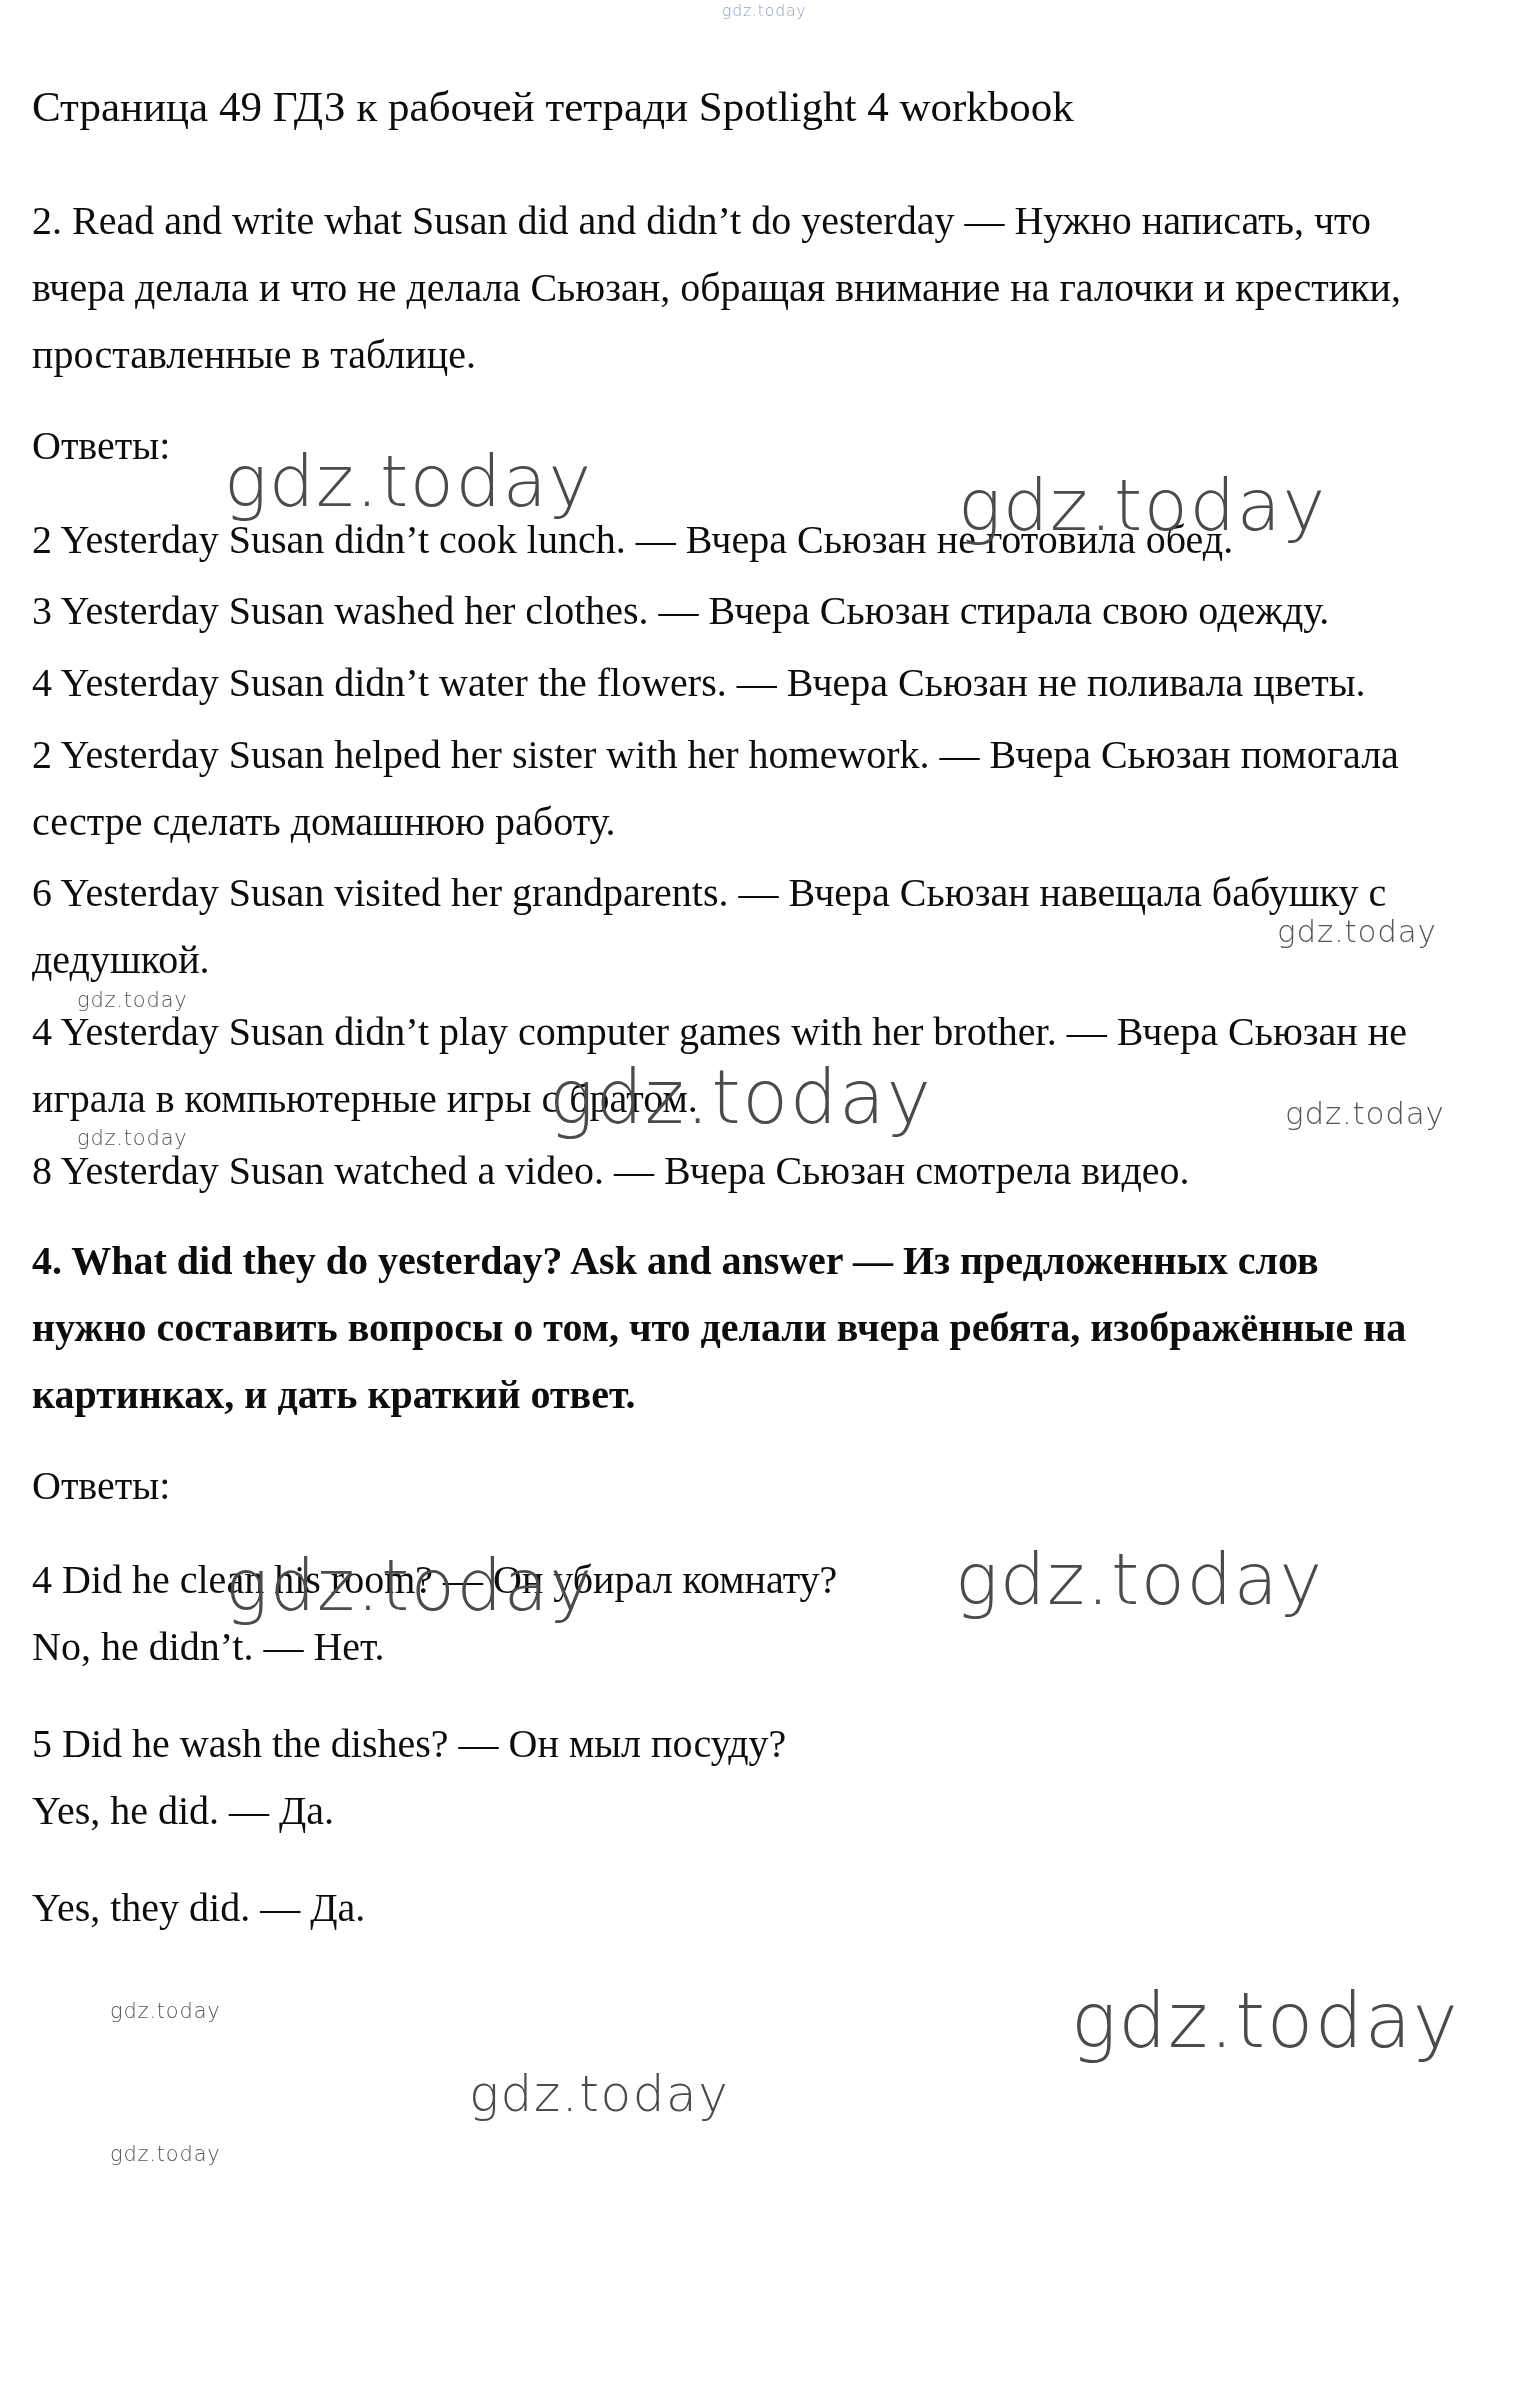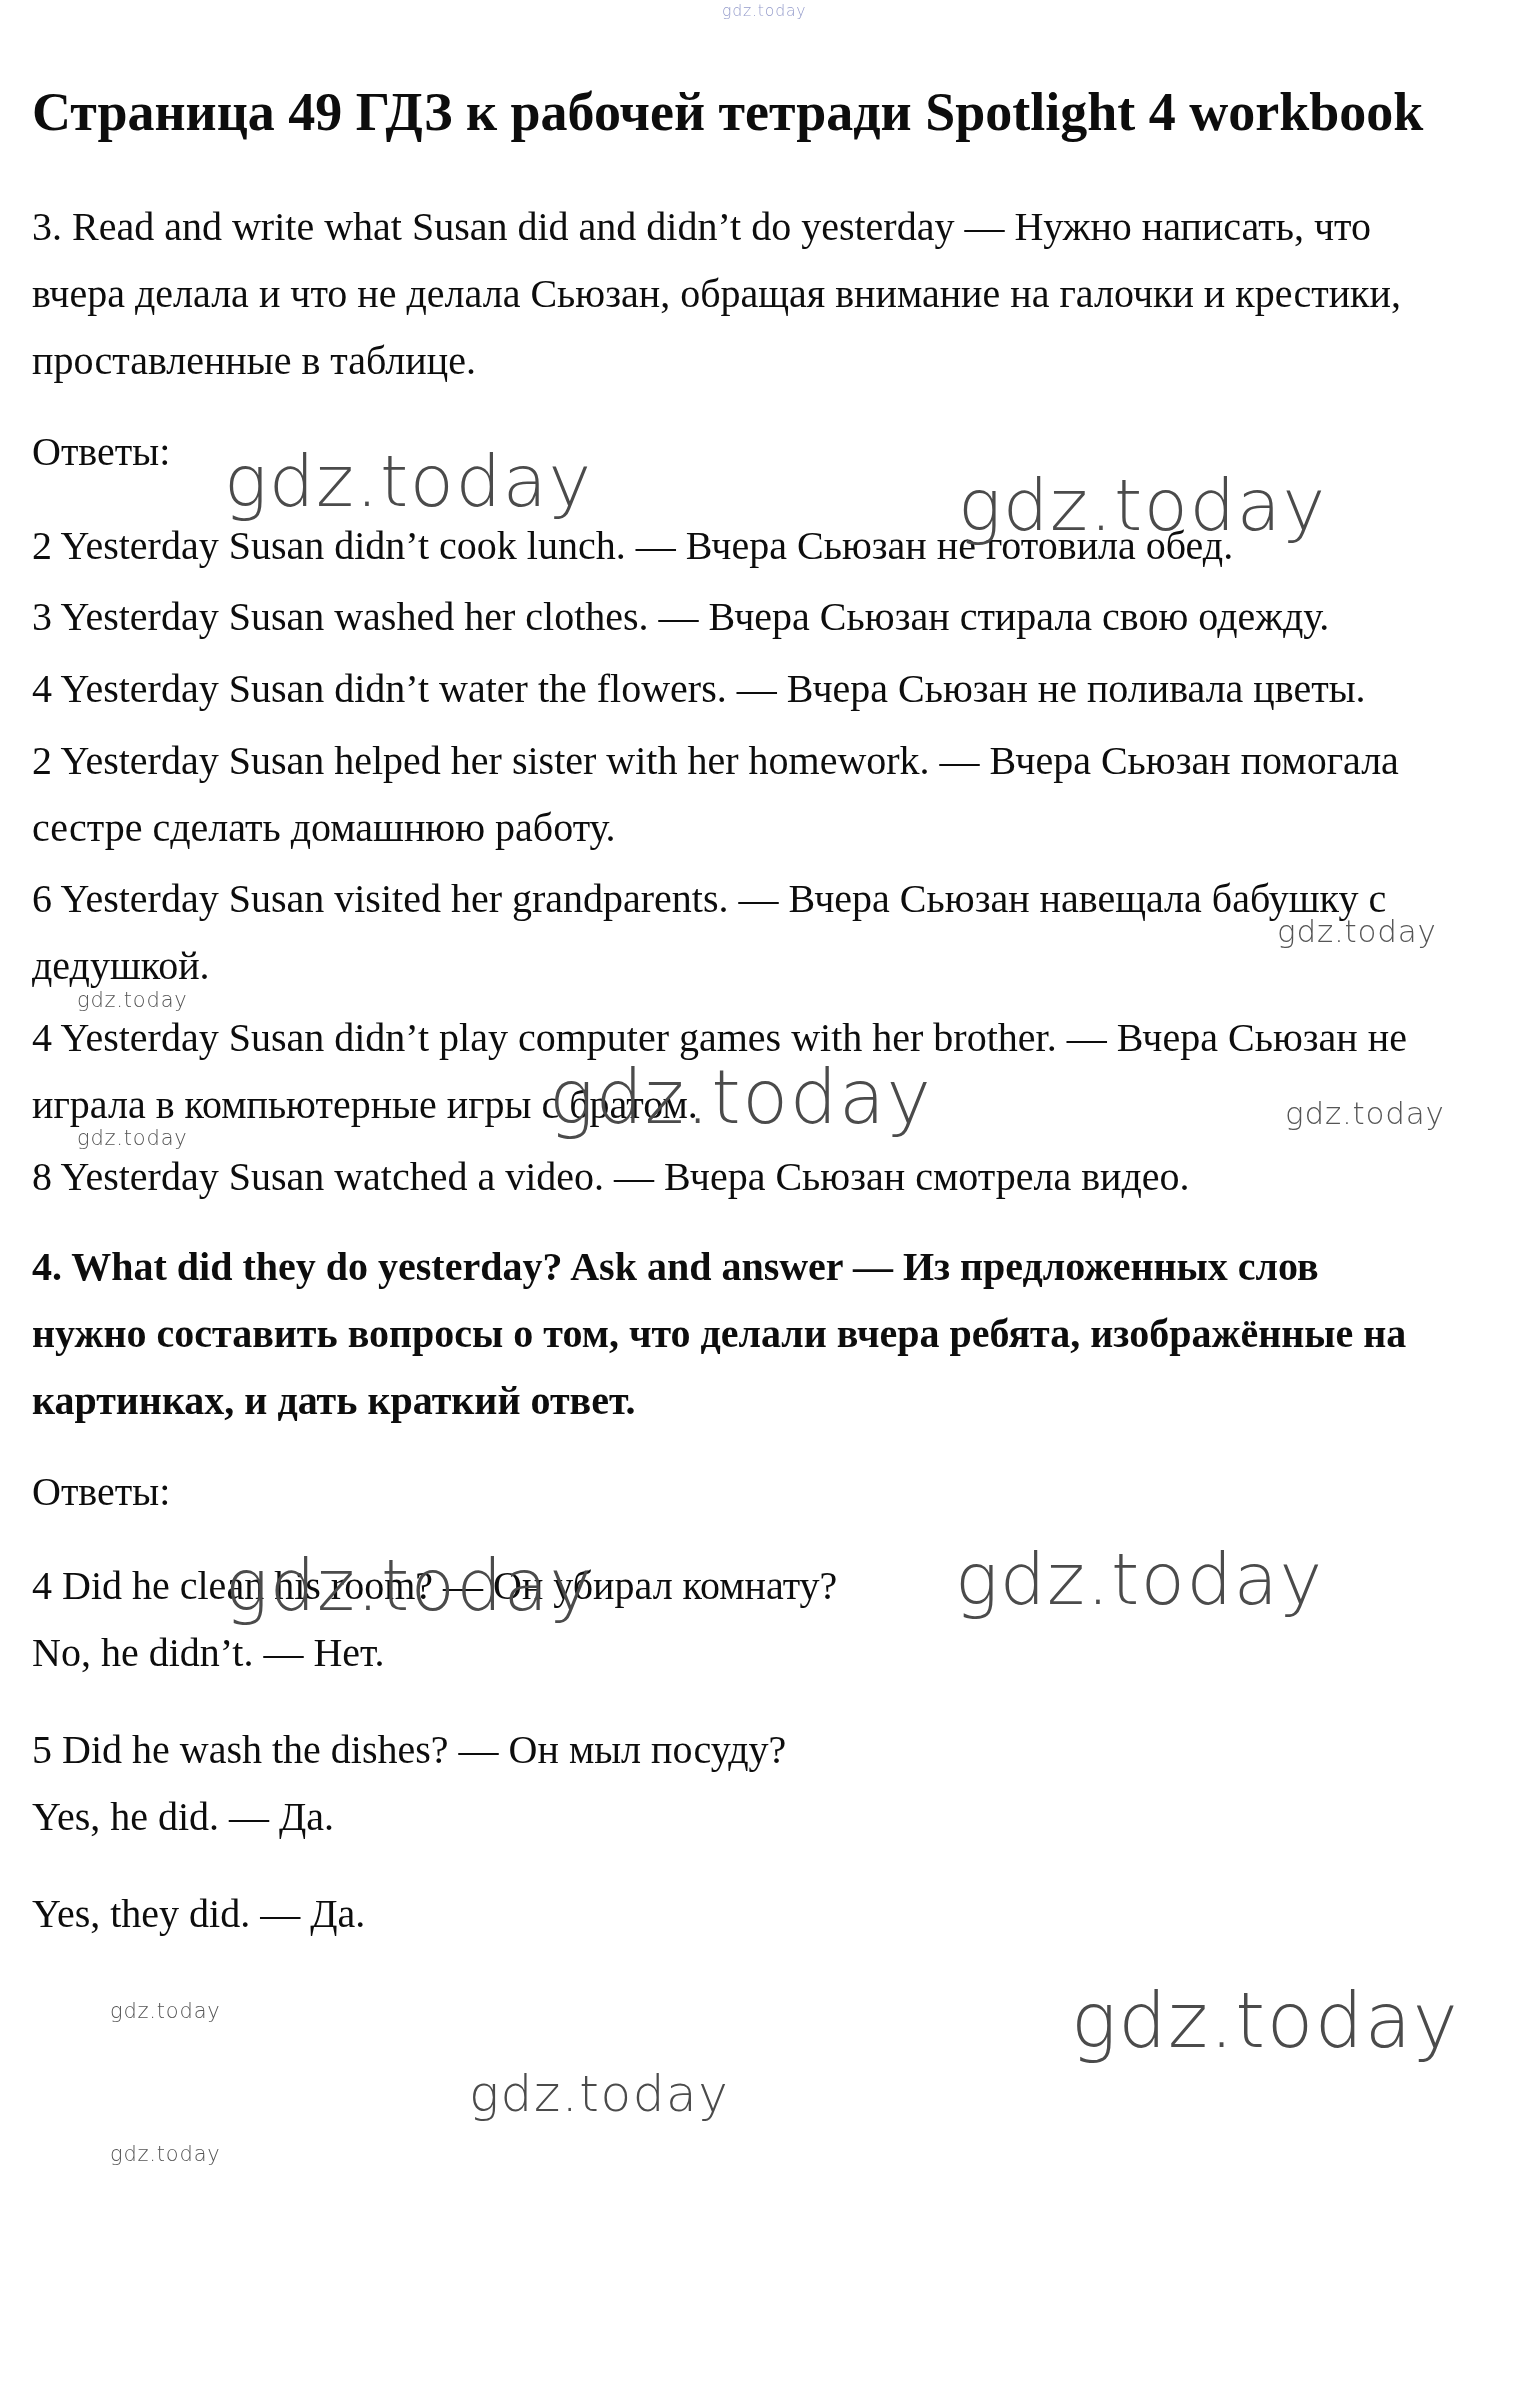--- a/index.html
+++ b/index.html
@@ -13,24 +13,24 @@
   }
   .page {
     position:relative;
     width:100%; height:100%;
     padding:75px 94px 0 32px;
     font-size:40px;
     line-height:67px;
   }
   .page-title {
     font-family:"Liberation Serif", serif;
-    font-size:54px;
+    font-size:43px;
     line-height:63px;
-    font-weight:700;
-    margin:6px 0 49px 0;
+    font-weight:400;
+    margin:0 0 49px 0;
   }
   .task-heading { margin:0 0 23.5px 0; }
   .task4-section .task-heading { margin-top:23.5px;font-weight:bold; }
   .answers-label { margin:0 0 27px 0; }
   .answer-item { margin:0 0 4.7px 0; }
   .qa-pair { margin:0 0 30px 0; }
   .qa-line { margin:0; }
 
   .watermark {
     position:absolute;
@@ -73,21 +73,21 @@
   <span class="watermark wm-h">gdz.today</span>
   <span class="watermark wm-i">gdz.today</span>
   <span class="watermark wm-j">gdz.today</span>
   <span class="watermark wm-k">gdz.today</span>
   <span class="watermark wm-l">gdz.today</span>
   <span class="watermark wm-m">gdz.today</span>
 
   <h1 class="page-title">Страница 49 ГДЗ к рабочей тетради Spotlight 4 workbook</h1>
 
   <section class="task3-section">
-    <p class="task-heading">3. Read and write what Susan did and didn’t do yesterday — Нужно написать, что вчера делала и что не делала Сьюзан, обращая внимание на галочки и крестики, проставленные в таблице.</p>
+    <p class="task-heading">2. Read and write what Susan did and didn’t do yesterday — Нужно написать, что вчера делала и что не делала Сьюзан, обращая внимание на галочки и крестики, проставленные в таблице.</p>
     <p class="answers-label">Ответы:</p>
     <div class="answers">
       <p class="answer-item">2 Yesterday Susan didn’t cook lunch. — Вчера Сьюзан не готовила обед.</p>
       <p class="answer-item">3 Yesterday Susan washed her clothes. — Вчера Сьюзан стирала свою одежду.</p>
       <p class="answer-item">4 Yesterday Susan didn’t water the flowers. — Вчера Сьюзан не поливала цветы.</p>
       <p class="answer-item">2 Yesterday Susan helped her sister with her homework. — Вчера Сьюзан помогала сестре сделать домашнюю работу.</p>
       <p class="answer-item">6 Yesterday Susan visited her grandparents. — Вчера Сьюзан навещала бабушку с дедушкой.</p>
       <p class="answer-item">4 Yesterday Susan didn’t play computer games with her brother. — Вчера Сьюзан не играла в компьютерные игры с братом.</p>
       <p class="answer-item">8 Yesterday Susan watched a video. — Вчера Сьюзан смотрела видео.</p>
     </div>

